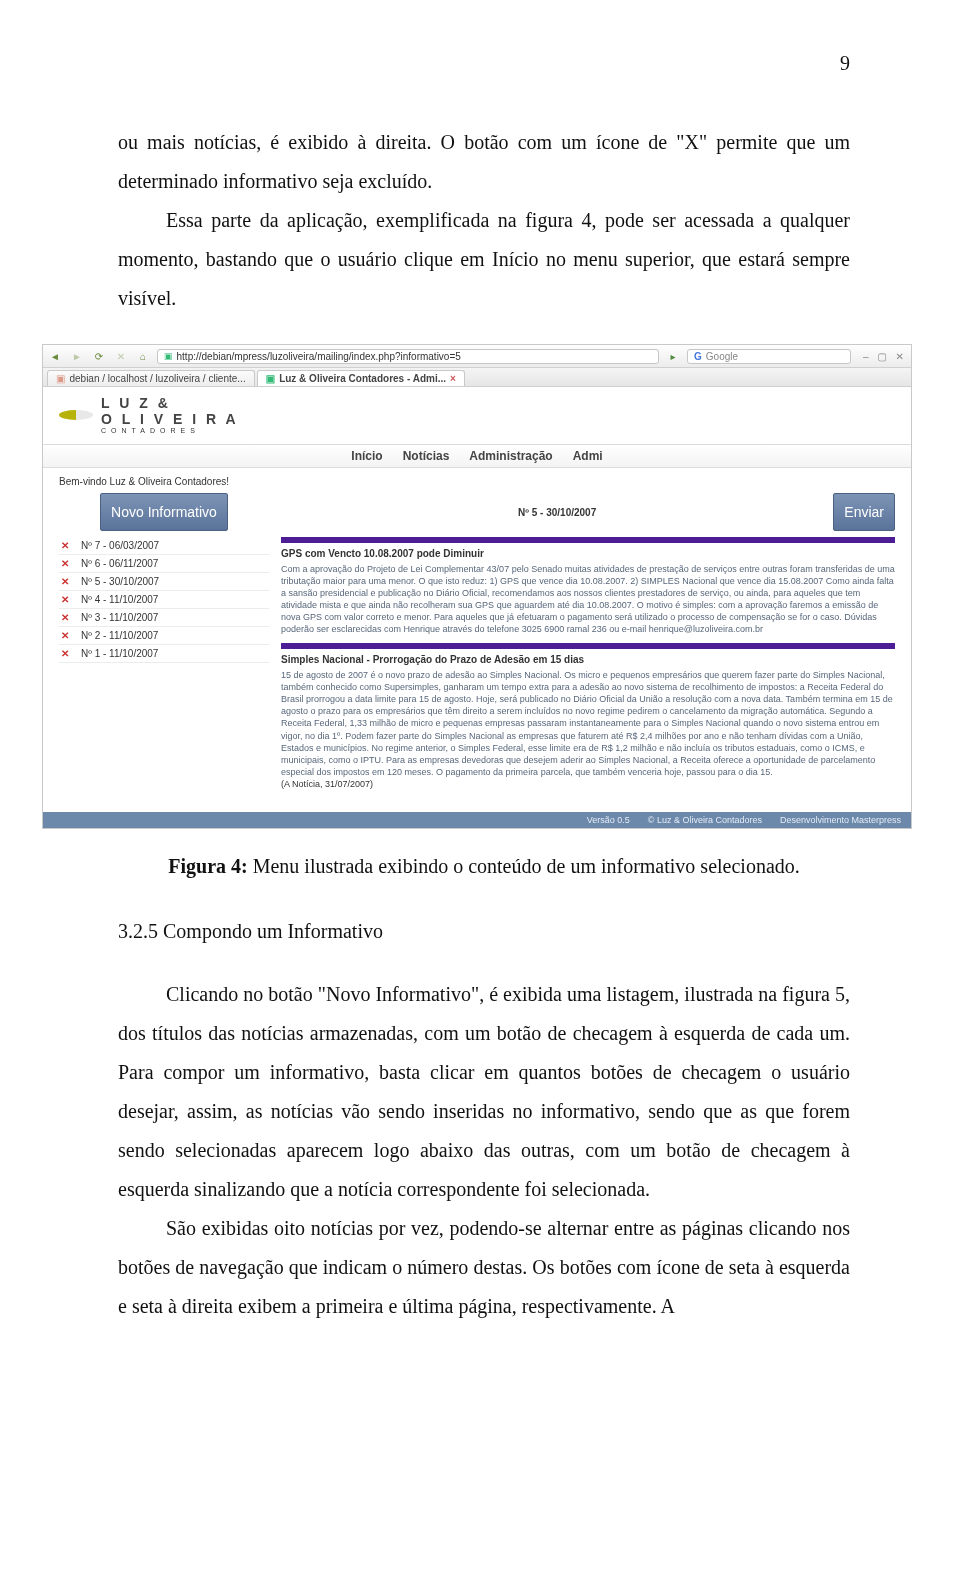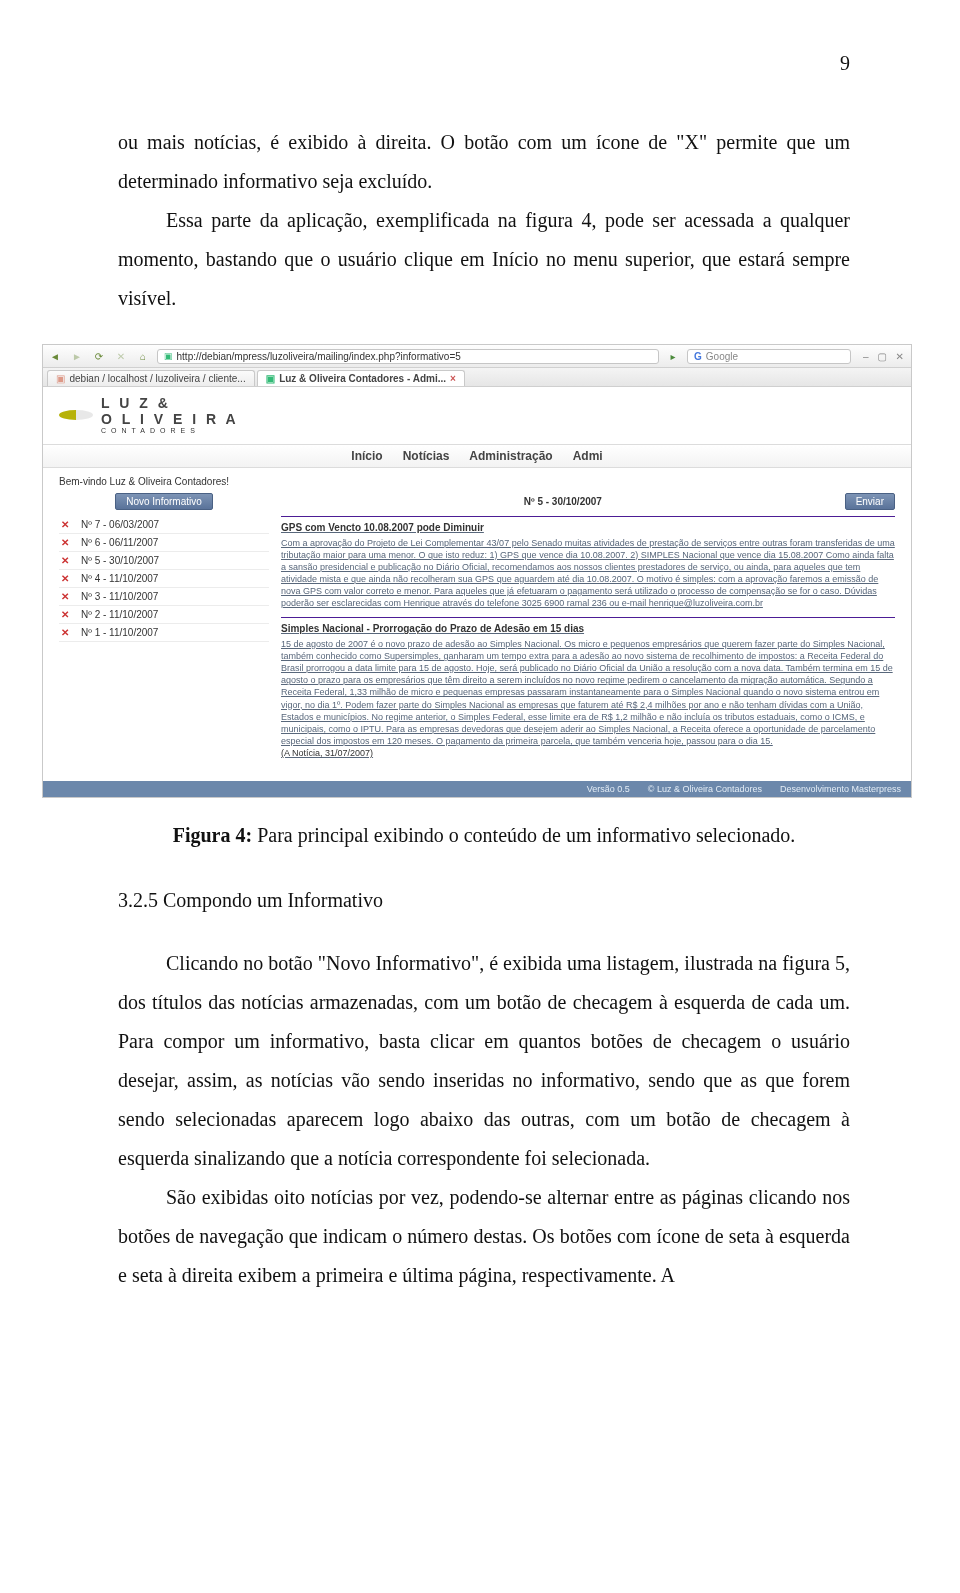--- a/index.html
+++ b/index.html
@@ -137,43 +137,42 @@
   .sc-main{
     display:flex;
     gap:12px;
     padding:0 16px 14px 16px;
   }
   .sc-left{width:210px; flex:none;}
   .sc-right{flex:1;}
   .bluebtn{
     background:linear-gradient(#7d94b5,#5a739a);
     color:#fff;
-    font-size:10px;
-    padding:2px 10px;
+    font-size:14px;
+    padding:10px 10px;
     border-radius:2px;
     display:inline-block;
     border:1px solid #4a6184;
   }
   .sc-left .hdr{ display:flex; justify-content:center; margin-bottom:6px;}
   .sc-right .hdr{ display:flex; justify-content:space-between; align-items:center; margin-bottom:6px;}
   .sc-right .hdr .title{font-weight:bold; color:#333;}
   .listitem{
     display:flex; align-items:center; gap:10px;
     border-bottom:1px solid #ececec;
     padding:3px 2px;
     font-size:10px; color:#333;
   }
   .listitem .x{color:#cc3333; font-weight:bold; width:10px;}
   .article{
-    border-top:1px solid #4c1d95;
+    border-top:6px solid #4c1d95;
     padding:4px 0 8px 0;
     font-size:9px;
     line-height:1.35;
     color:#58677b;
-    text-decoration:underline;
   }
   .article .atitle{ font-weight:bold; color:#333; font-size:10px; margin-bottom:2px;}
   .article .src{ color:#333; }
   .footerbar{
     background:#6c88ab;
     color:#e3ecf5;
     font-size:9px;
     padding:3px 10px;
     display:flex; justify-content:flex-end; gap:18px;
   }
@@ -307,21 +306,21 @@
         <div class="footerbar">
           <span>Versão 0.5</span>
           <span>© Luz &amp; Oliveira Contadores</span>
           <span>Desenvolvimento Masterpress</span>
         </div>
       </div>
     </div>
   </div>
 
   <div class="caption">
-    <strong>Figura 4:</strong><span> Para principal exibindo o conteúdo de um informativo selecionado.</span>
+    <strong>Figura 4:</strong><span> Menu ilustrada exibindo o conteúdo de um informativo selecionado.</span>
   </div>
 
   <h3 class="section">3.2.5 Compondo um Informativo</h3>
 
   <div class="body-text">
     <p class="indent">Clicando no botão "Novo Informativo", é exibida uma listagem, ilustrada na figura 5, dos títulos das notícias armazenadas, com um botão de checagem à esquerda de cada um. Para compor um informativo, basta clicar em quantos botões de checagem o usuário desejar, assim, as notícias vão sendo inseridas no informativo, sendo que as que forem sendo selecionadas aparecem logo abaixo das outras, com um botão de checagem à esquerda sinalizando que a notícia correspondente foi selecionada.</p>
     <p class="indent">São exibidas oito notícias por vez, podendo-se alternar entre as páginas clicando nos botões de navegação que indicam o número destas. Os botões com ícone de seta à esquerda e seta à direita exibem a primeira e última página, respectivamente. A</p>
   </div>
 </div>
 

